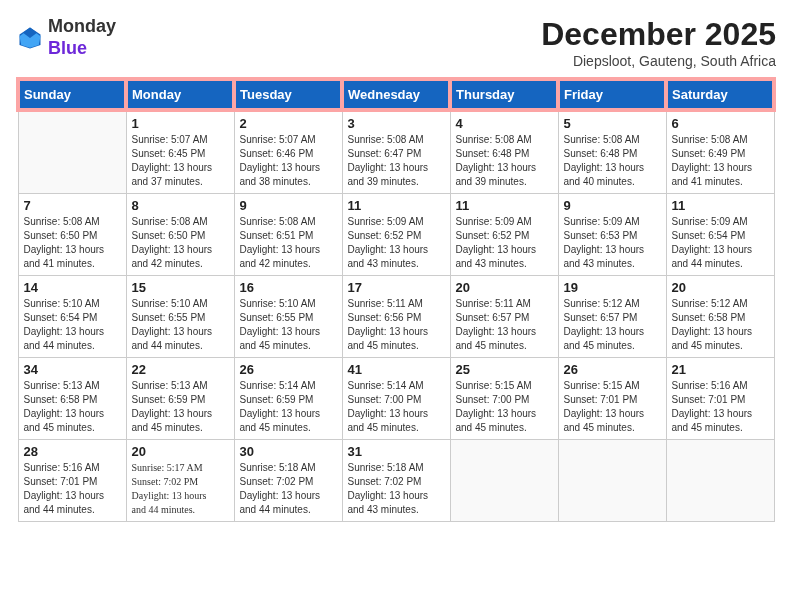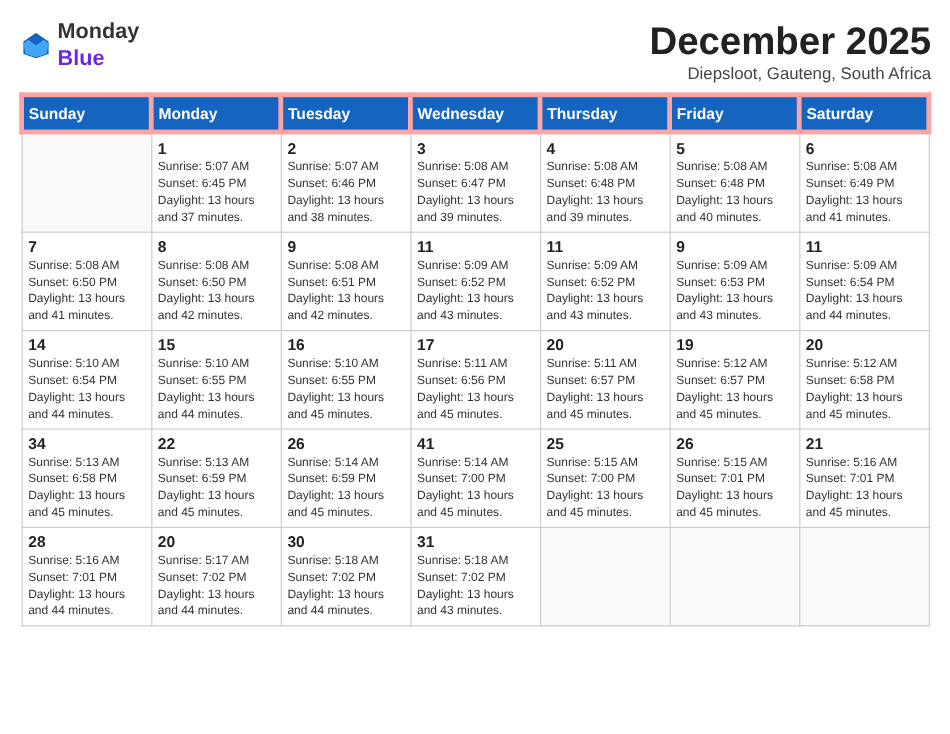--- a/index.html
+++ b/index.html
@@ -319,21 +319,21 @@
       <tr>
         <td>
           <span class="day-number">28</span>
           <div class="cell-text" style="white-space: pre-line;">Sunrise: 5:16 AM
 Sunset: 7:01 PM
 Daylight: 13 hours
 and 44 minutes.</div>
         </td>
         <td>
           <span class="day-number">20</span>
-          <div class="cell-text" style="white-space: pre-line;">Sunrise: 5:17 AM
+          <div class="cell-text" style="white-space: pre-line; font-family: Liberation Serif, serif;">Sunrise: 5:17 AM
 Sunset: 7:02 PM
 Daylight: 13 hours
 and 44 minutes.</div>
         </td>
         <td>
           <span class="day-number">30</span>
           <div class="cell-text" style="white-space: pre-line;">Sunrise: 5:18 AM
 Sunset: 7:02 PM
 Daylight: 13 hours
 and 44 minutes.</div>

